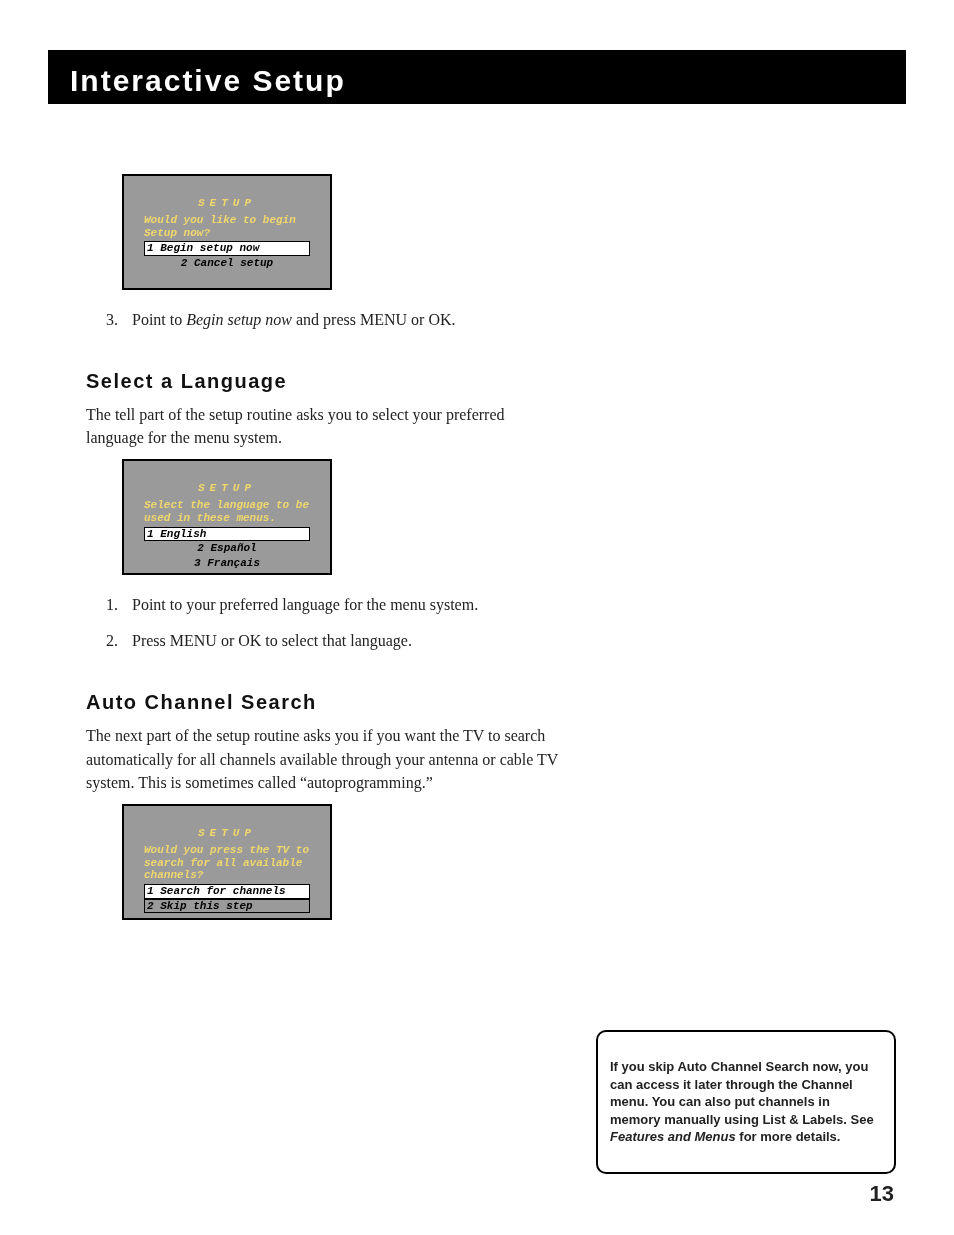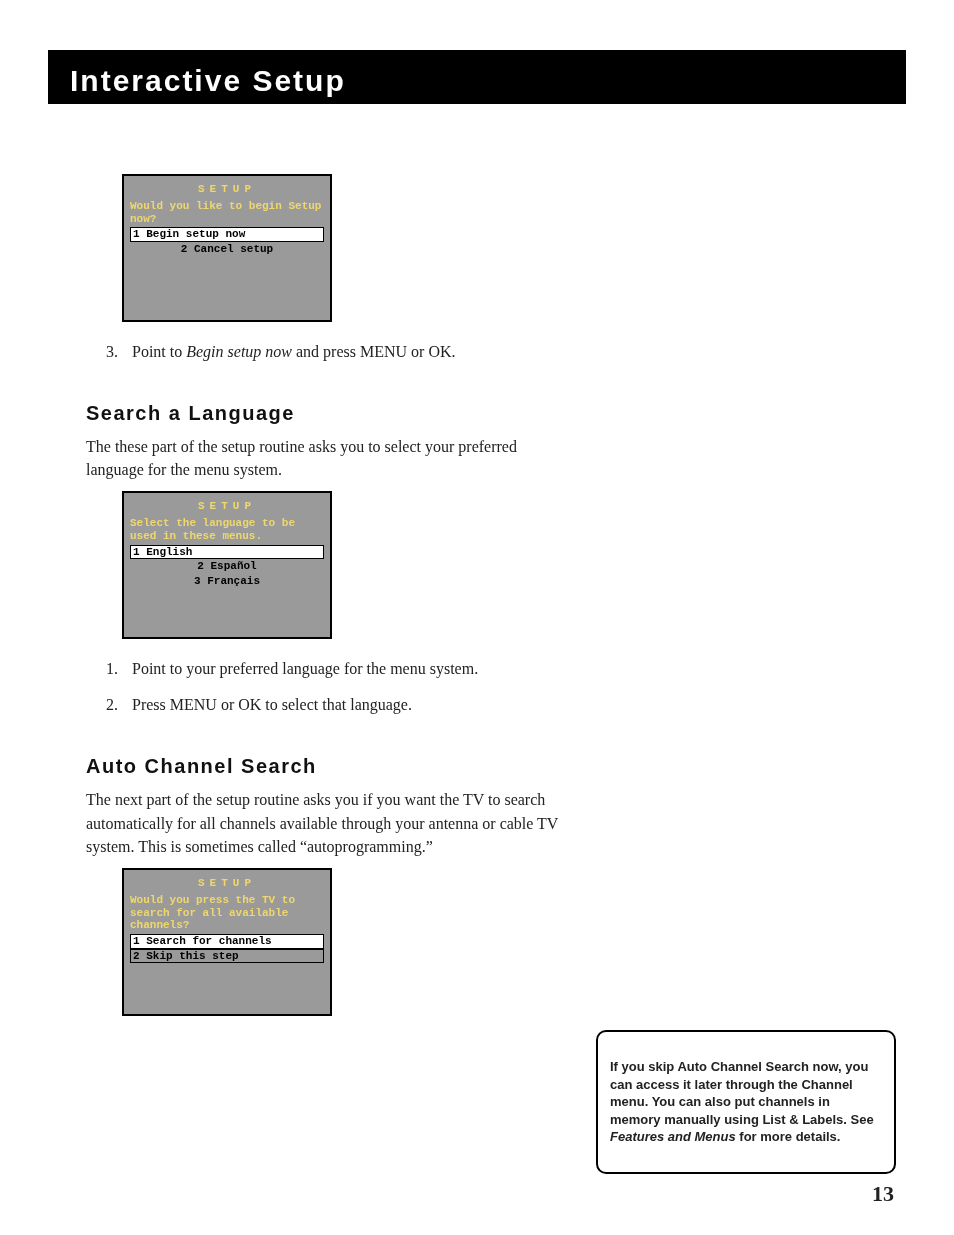--- a/index.html
+++ b/index.html
@@ -26,28 +26,29 @@
     letter-spacing: 2px;
     font-size: 30px;
     text-transform: none;
   }
   .content {
     padding: 60px 0 0 86px;
     width: 560px;
   }
   .osd {
     width: 210px;
-    height: 148px;
+    height: 116px;
     background: #9a9a9a;
     border: 2px solid #000;
     margin: 10px 0 16px 36px;
     font-family: "Courier New", monospace;
     font-size: 11px;
     color: #000;
-    padding: 4px;
+    padding: 18px;
+    font-style: italic;
   }
   .osd-title {
     color: #efd76d;
     text-align: center;
     letter-spacing: 5px;
     font-weight: bold;
     font-size: 11px;
     padding: 3px 0 5px 0;
   }
   .osd-prompt {
@@ -90,21 +91,21 @@
     font-family: Arial, Helvetica, sans-serif;
     font-size: 13px;
     font-weight: bold;
     line-height: 1.35;
   }
   .note-box .emph { font-style: italic; }
   .page-num {
     position: absolute;
     right: 60px;
     bottom: 28px;
-    font-family: Liberation Serif, serif;
+    font-family: Liberation Sans, sans-serif;
     font-weight: bold;
     font-size: 22px;
   }
   em.it { font-style: italic; }
 </style>
 </head>
 <body>
 
 <div class="header-bar">
   <h1>Interactive Setup</h1>
@@ -122,22 +123,22 @@
       <span>2</span> <span>Cancel setup</span>
     </div>
   </div>
 
   <ol class="step-list" start="3">
     <li>
       <span>Point to </span><em class="it">Begin setup now</em><span> and press MENU or OK.</span>
     </li>
   </ol>
 
-  <h2 class="subhead">Search a Language</h2>
-  <p class="body">The these part of the setup routine asks you to select your preferred language for the menu system.</p>
+  <h2 class="subhead">Select a Language</h2>
+  <p class="body">The tell part of the setup routine asks you to select your preferred language for the menu system.</p>
 
   <div class="osd">
     <div class="osd-title">SETUP</div>
     <div class="osd-prompt">Select the language to be used in these menus.</div>
     <div class="osd-opt selected">1 English</div>
     <div class="osd-opt unselected">2 Español</div>
     <div class="osd-opt unselected">3 Français</div>
   </div>
 
   <ol class="step-list">

